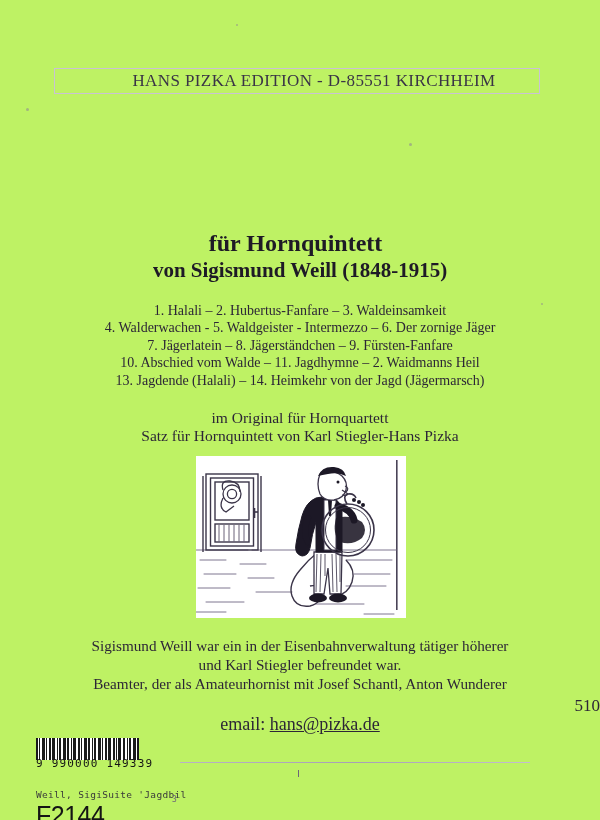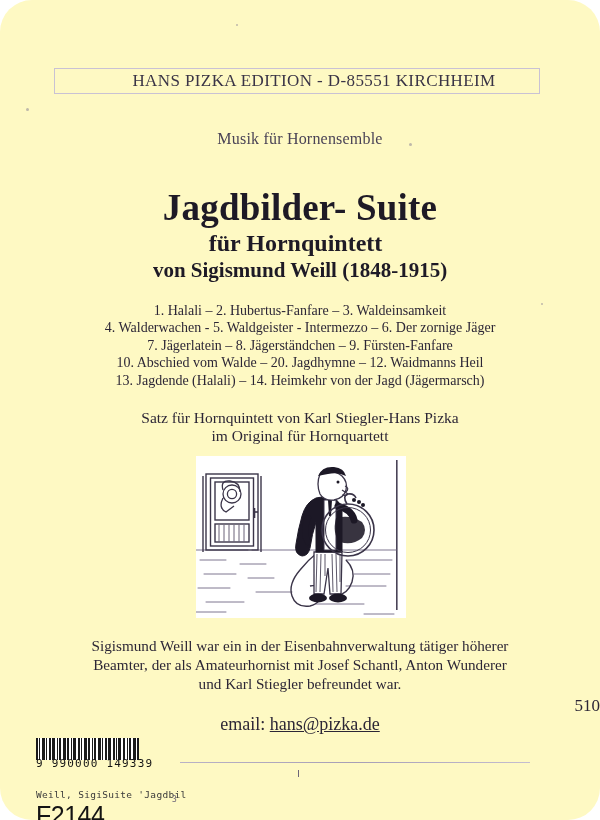--- a/index.html
+++ b/index.html
@@ -13,22 +13,21 @@
     position: relative;
     overflow: hidden;
     font-family: "Liberation Serif", "DejaVu Serif", serif;
     color: #231f2c;
     -webkit-font-smoothing: antialiased;
   }
 
   .page {
     position: absolute;
     inset: 0;
-    background: #fef9c3;
-    border-radius: 32px;
+    background: #bef264;
   }
 
   
   .speck {
     position: absolute;
     background: #8a8496;
     border-radius: 50%;
     opacity: .55;
   }
 
@@ -245,37 +244,35 @@
 
   <div class="speck" style="left:26px;top:108px;width:3px;height:3px;"></div>
   <div class="speck" style="left:236px;top:24px;width:2px;height:2px;"></div>
   <div class="speck" style="left:409px;top:143px;width:3px;height:3px;"></div>
   <div class="speck" style="left:541px;top:303px;width:2px;height:2px;"></div>
 
   <div class="banner">
     <div class="banner-text">HANS PIZKA EDITION - D-85551 KIRCHHEIM</div>
   </div>
 
-  <div class="subheading">Musik für Hornensemble</div>
-
-  <div class="title-main">Jagdbilder- Suite</div>
+
   <div class="title-sub">für Hornquintett</div>
   <div class="title-composer">von Sigismund Weill (1848-1915)</div>
 
   <div class="movements">
     <div class="movement-line">1. Halali – 2. Hubertus-Fanfare – 3. Waldeinsamkeit</div>
     <div class="movement-line">4. Walderwachen - 5. Waldgeister - Intermezzo – 6. Der zornige Jäger</div>
     <div class="movement-line">7. Jägerlatein – 8. Jägerständchen – 9. Fürsten-Fanfare</div>
-    <div class="movement-line">10. Abschied vom Walde – 20. Jagdhymne – 12. Waidmanns Heil</div>
+    <div class="movement-line">10. Abschied vom Walde – 11. Jagdhymne – 2. Waidmanns Heil</div>
     <div class="movement-line">13. Jagdende (Halali) – 14. Heimkehr von der Jagd (Jägermarsch)</div>
   </div>
 
   <div class="credits">
+    <div class="credit-line">im Original für Hornquartett</div>
     <div class="credit-line">Satz für Hornquintett von Karl Stiegler-Hans Pizka</div>
-    <div class="credit-line">im Original für Hornquartett</div>
   </div>
 
   <div class="illustration">
     <svg viewBox="0 0 210 162" xmlns="http://www.w3.org/2000/svg">
       <g>
         <rect x="0" y="0" width="210" height="162" fill="#ffffff"></rect>
 
         <rect x="200" y="4" width="1.6" height="150" fill="#4a4458"></rect>
       </g>
 
@@ -380,22 +377,22 @@
           <circle cx="167" cy="49" r="2"></circle>
         </g>
 
         <path d="M140 62 Q154 58 166 66 Q172 74 166 82 Q156 90 144 86 Q136 78 140 62 Z" fill="#1c1826" opacity="0.88"></path>
       </g>
     </svg>
   </div>
 
   <div class="bio">
     <div class="bio-line">Sigismund Weill war ein in der Eisenbahnverwaltung tätiger höherer</div>
+    <div class="bio-line">und Karl Stiegler befreundet war.</div>
     <div class="bio-line">Beamter, der als Amateurhornist mit Josef  Schantl, Anton Wunderer</div>
-    <div class="bio-line">und Karl Stiegler befreundet war.</div>
   </div>
 
   <div class="opus-number">510</div>
   <div class="email-row">
     <span>email:</span>
     <span class="email-link">hans@pizka.de</span>
   </div>
 
   <div class="barcode-block">
     <div class="barcode-bars">

